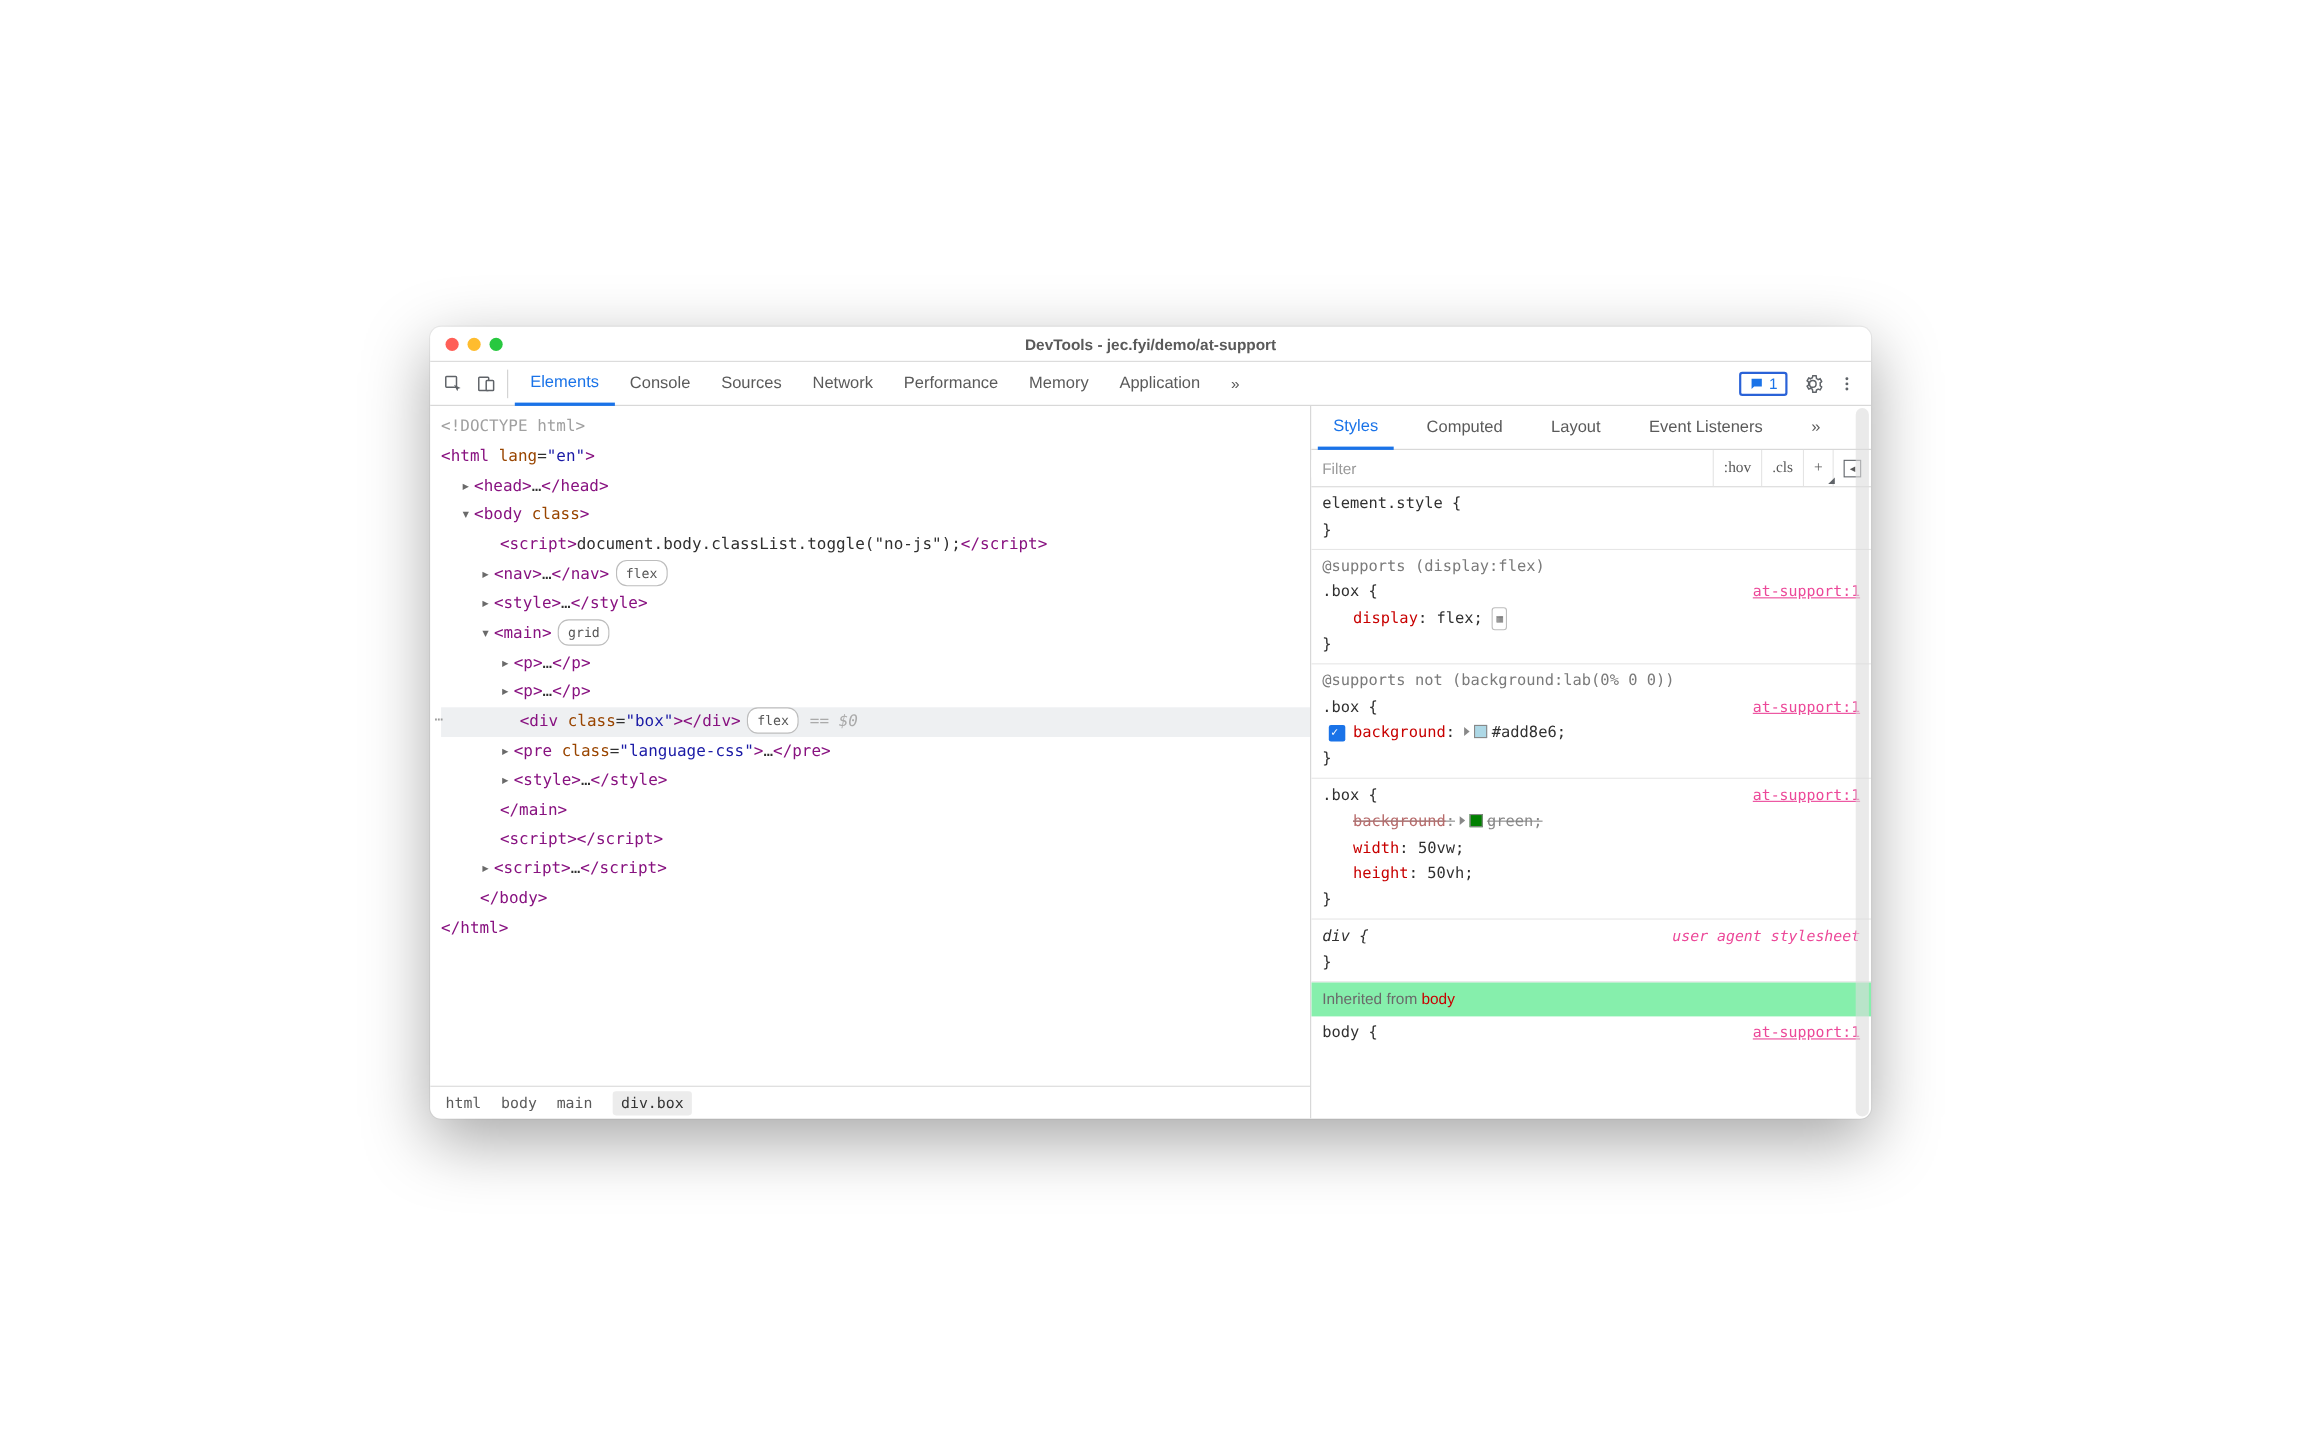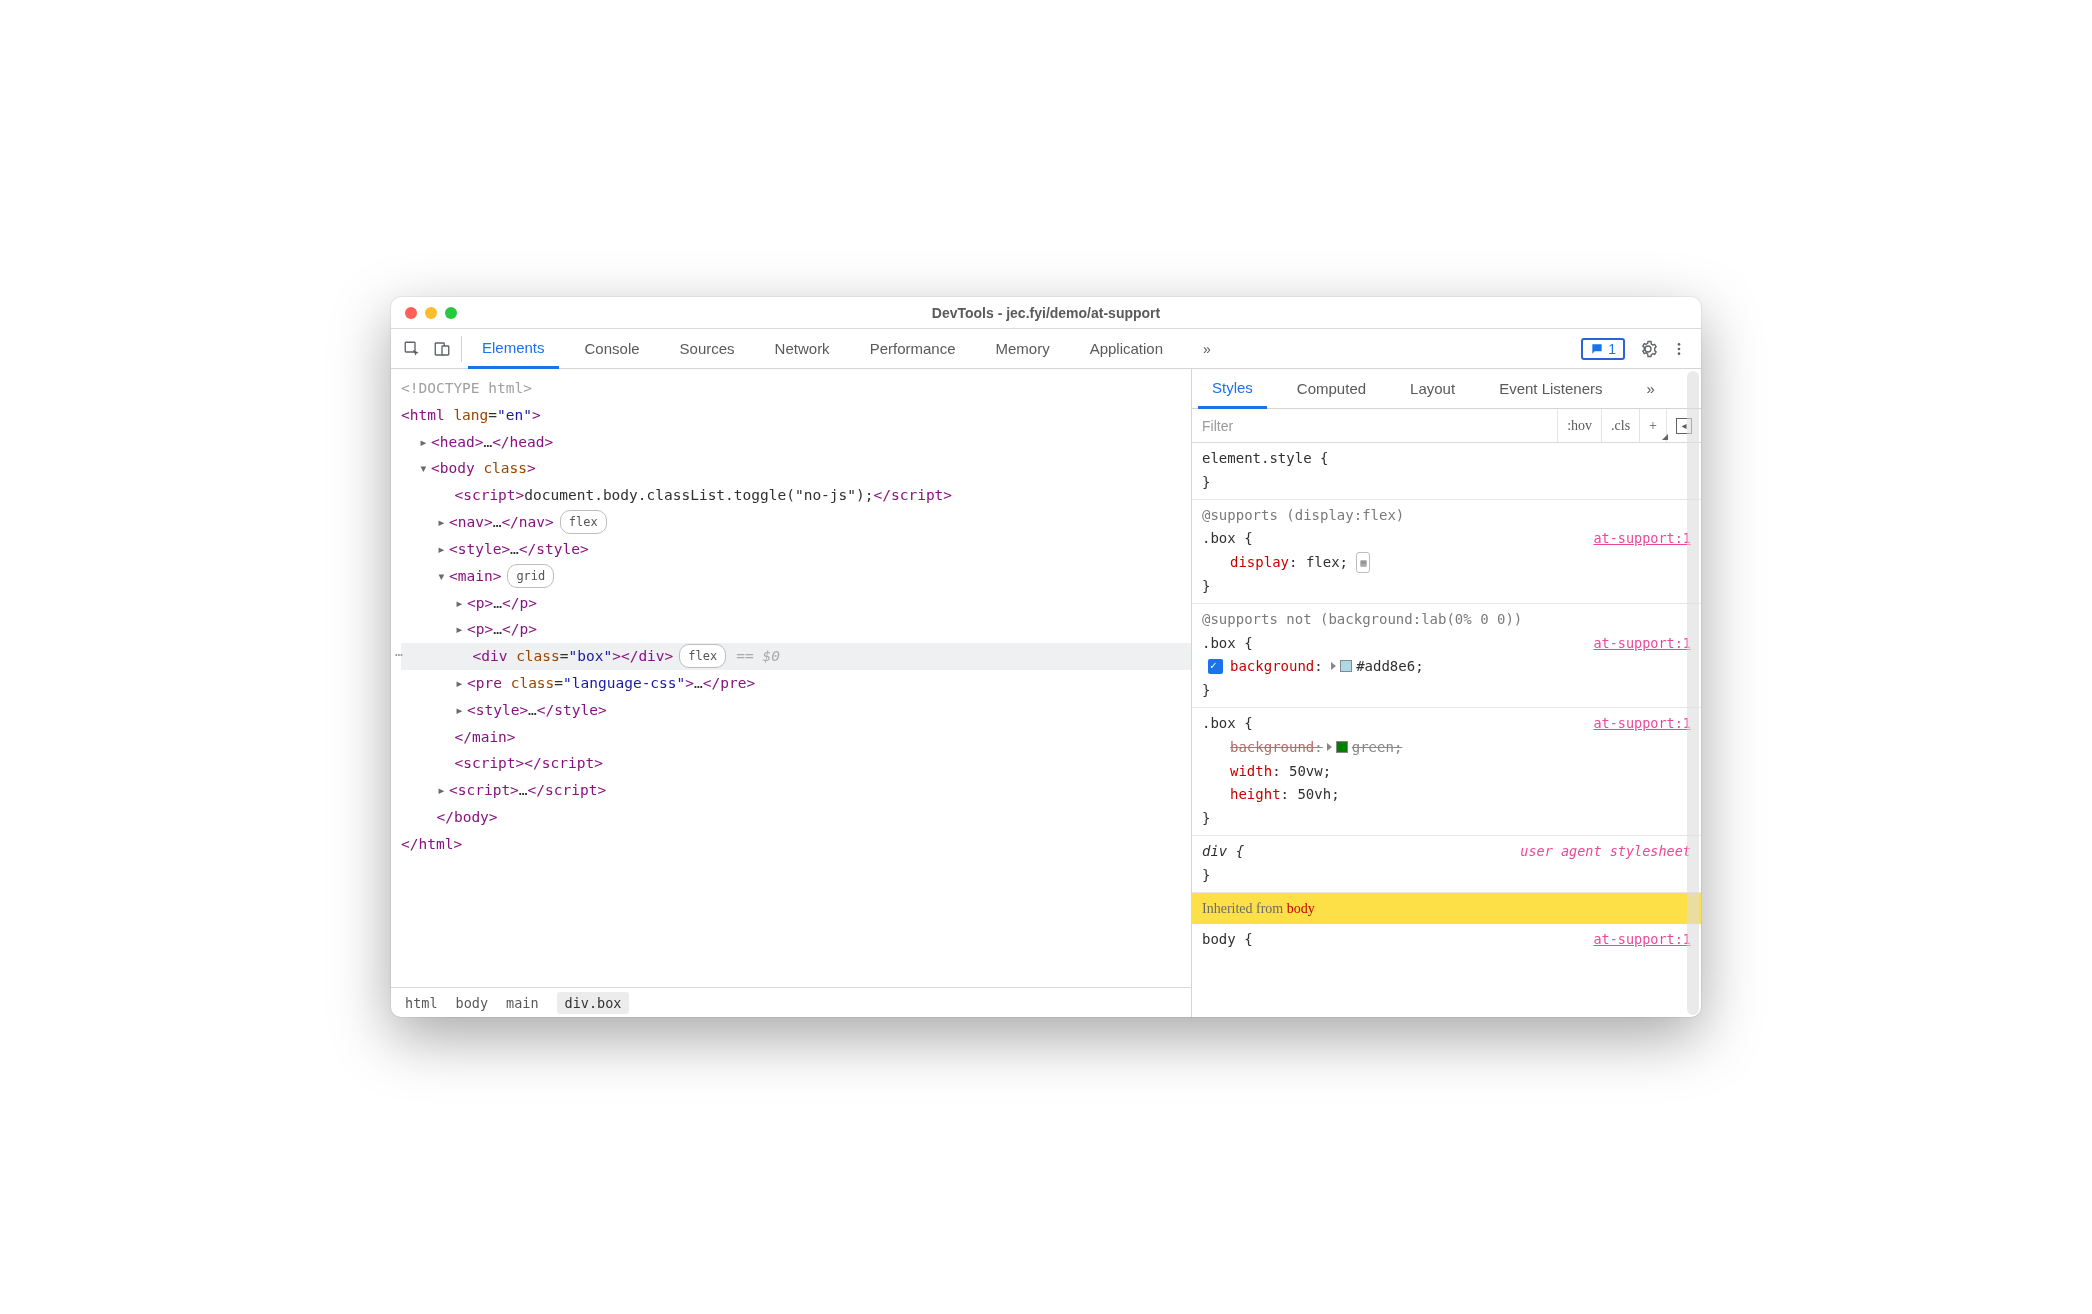--- a/index.html
+++ b/index.html
@@ -39,21 +39,21 @@
 .toolbar {
   height: 40px;
   display: flex;
   align-items: center;
   padding: 0 8px;
   border-bottom: 1px solid #d4d4d4;
   font-size: 15px;
   color: #5a5a5a;
 }
 .toolbar .left-icons { display: flex; gap: 12px; padding: 0 10px 0 4px; border-right: 1px solid #d0d0d0; height: 26px; align-items: center; }
-.toolbar .tabs { display: flex; align-items: stretch; height: 100%; margin-left: 6px; gap: 12px; }
+.toolbar .tabs { display: flex; align-items: stretch; height: 100%; margin-left: 6px; gap: 0; }
 .toolbar .tab { padding: 0 14px; display: flex; align-items: center; cursor: pointer; color: #5a5a5a; }
 .toolbar .tab.active { color: #1a73e8; border-bottom: 3px solid #1a73e8; font-weight: 500; margin-bottom: -1px; }
 .toolbar .spacer { flex: 1; }
 .toolbar .right { display: flex; align-items: center; gap: 14px; padding-right: 6px; }
 .issue-badge { display: flex; align-items: center; gap: 4px; border: 2px solid #2a62d7; border-radius: 3px; padding: 1px 7px; color: #1a73e8; font-size: 14px; }
 .icon-svg { width: 18px; height: 18px; stroke: #5f6368; fill: none; stroke-width: 1.8; }
 .icon-btn { cursor: pointer; color: #5f6368; display: flex; }
 .chev { font-size: 14px; color: #5f6368; }
 .main { flex: 1; display: flex; overflow: hidden; }
 .elements-panel { flex: 1; display: flex; flex-direction: column; overflow: hidden; }
@@ -110,21 +110,21 @@
 .rule .strike { text-decoration: line-through; color: #888; }
 .rule .strike .prop { color: #b76b6b; text-decoration: line-through; }
 .rule .ua-decl { font-style: italic; }
 .swatch { display: inline-block; width: 12px; height: 12px; border: 1px solid #888; vertical-align: -1px; margin-right: 4px; }
 .sw-lightblue { background: #add8e6; }
 .sw-green { background: #008000; }
 .flex-icon { display: inline-block; border: 1px solid #bdbdbd; border-radius: 3px; padding: 1px 3px; font-size: 10px; vertical-align: 1px; color: #777; }
 .tri { display: inline-block; width: 0; height: 0; border-left: 5px solid #888; border-top: 4px solid transparent; border-bottom: 4px solid transparent; margin-right: 4px; vertical-align: 1px; }
 .cb { position: absolute; left: 6px; width: 15px; height: 15px; background: #1a73e8; border-radius: 2px; top: 4px; }
 .cb::after { content: "✓"; color: #fff; font-size: 11px; position: absolute; left: 2px; top: -2px; }
-.inherited { background: #fde047; color: #6a6a6a; padding: 4px 10px; font-family: Liberation Serif, serif; font-size: 14px; }
+.inherited { background: #86efac; color: #6a6a6a; padding: 4px 10px; font-family: Liberation Sans, sans-serif; font-size: 14px; }
 .inherited .body-kw { color: #c80000; }
 .scrollbar-stub { position: absolute; right: 2px; top: 2px; bottom: 2px; width: 12px; background: #dcdcdc; border-radius: 6px; opacity: .6; }
 .computed-icon { border: 1px solid #5f6368; width: 16px; height: 16px; display: inline-flex; align-items: center; justify-content: center; font-size: 10px; }
 .plus-corner { position: relative; font-size: 18px; padding-right: 3px; }
 .plus-corner::after { content: ""; position: absolute; right: -2px; bottom: 2px; width: 0; height: 0; border-right: 6px solid #5f6368; border-top: 6px solid transparent; }
 </style>
 </head>
 <body>
 
 <div class="window">

